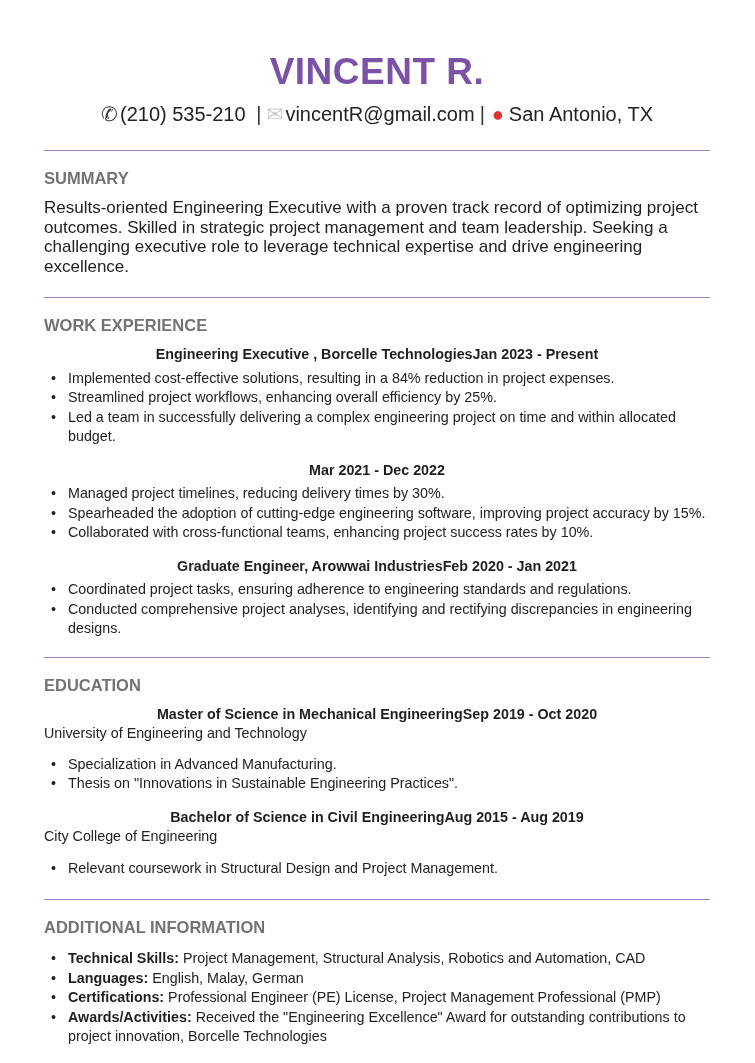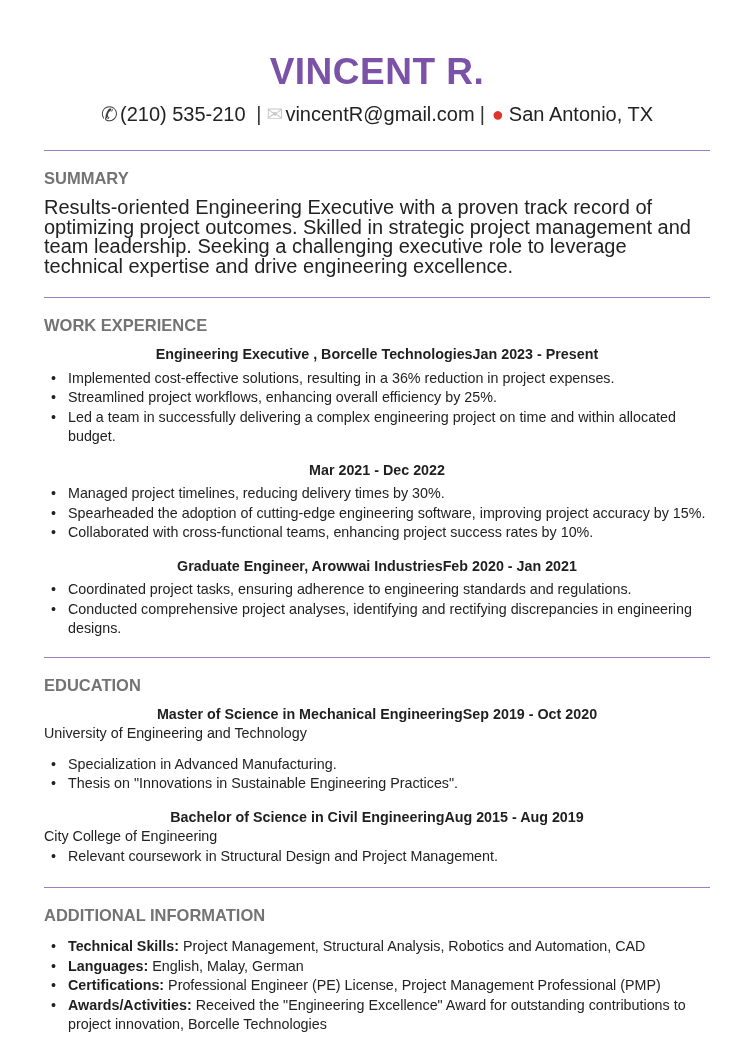--- a/index.html
+++ b/index.html
@@ -18,21 +18,21 @@
     .contact .sep { margin: 0 5px; color: #333; }
     .contact .ico { display: inline-block; width: 16px; text-align: center; margin-right: 3px; }
     .phone-ico { color: #3a3a3a; }
     .mail-ico { color: #c9c9c9; }
     .pin-ico { color: #e0332e; }
     hr.div { border: none; border-top: 1.5px solid #9b7fbf; margin: 0; }
     .section-title {
       color: #737373; font-weight: bold; font-size: 16.5px; line-height: 20px;
       margin-top: 17px; margin-bottom: 10px;
     }
-    .para { font-size: 20px; line-height: 19.5px; color: #222; }
+    .para { font-size: 17px; line-height: 19.5px; color: #222; }
     .entry-head {
       display: flex; justify-content: center; font-weight: bold;
       font-size: 14.3px; line-height: 19.5px; color: #1f1f1f;
     }
     .entry-sub { font-size: 14.3px; line-height: 19.5px; }
     ul.bul { margin: 4px 0 0 0; padding: 0 0 0 24px; list-style: none; }
     ul.bul li {
       position: relative; font-size: 14.3px; line-height: 19.5px; color: #222;
     }
     ul.bul li::before {
@@ -64,21 +64,21 @@
 
   <div>
     <div class="section-title">WORK EXPERIENCE</div>
 
     <div class="entry">
       <div class="entry-head">
         <span>Engineering Executive , Borcelle Technologies</span>
         <span>Jan 2023 - Present</span>
       </div>
       <ul class="bul">
-        <li>Implemented cost-effective solutions, resulting in a 36% reduction in project expenses.</li>
+        <li>Implemented cost-effective solutions, resulting in a 84% reduction in project expenses.</li>
         <li>Streamlined project workflows, enhancing overall efficiency by 25%.</li>
         <li>Led a team in successfully delivering a complex engineering project on time and within allocated budget.</li>
       </ul>
     </div>
 
     <div class="entry">
       <div class="entry-head">
         <span>Mar 2021 - Dec 2022</span>
       </div>
       <ul class="bul">
@@ -116,21 +116,21 @@
         <li>Thesis on "Innovations in Sustainable Engineering Practices".</li>
       </ul>
     </div>
 
     <div class="entry" style="margin-bottom:0;">
       <div class="entry-head">
         <span>Bachelor of Science in Civil Engineering</span>
         <span>Aug 2015 - Aug 2019</span>
       </div>
       <div class="entry-sub">City College of Engineering</div>
-      <ul class="bul" style="margin-top:0;">
+      <ul class="bul" style="margin-top:12px;">
         <li>Relevant coursework in Structural Design and Project Management.</li>
       </ul>
     </div>
   </div>
 
   <hr class="div" style="margin-top:21px;">
 
   <div>
     <div class="section-title">ADDITIONAL INFORMATION</div>
     <ul class="bul" style="margin-top:12px;">

